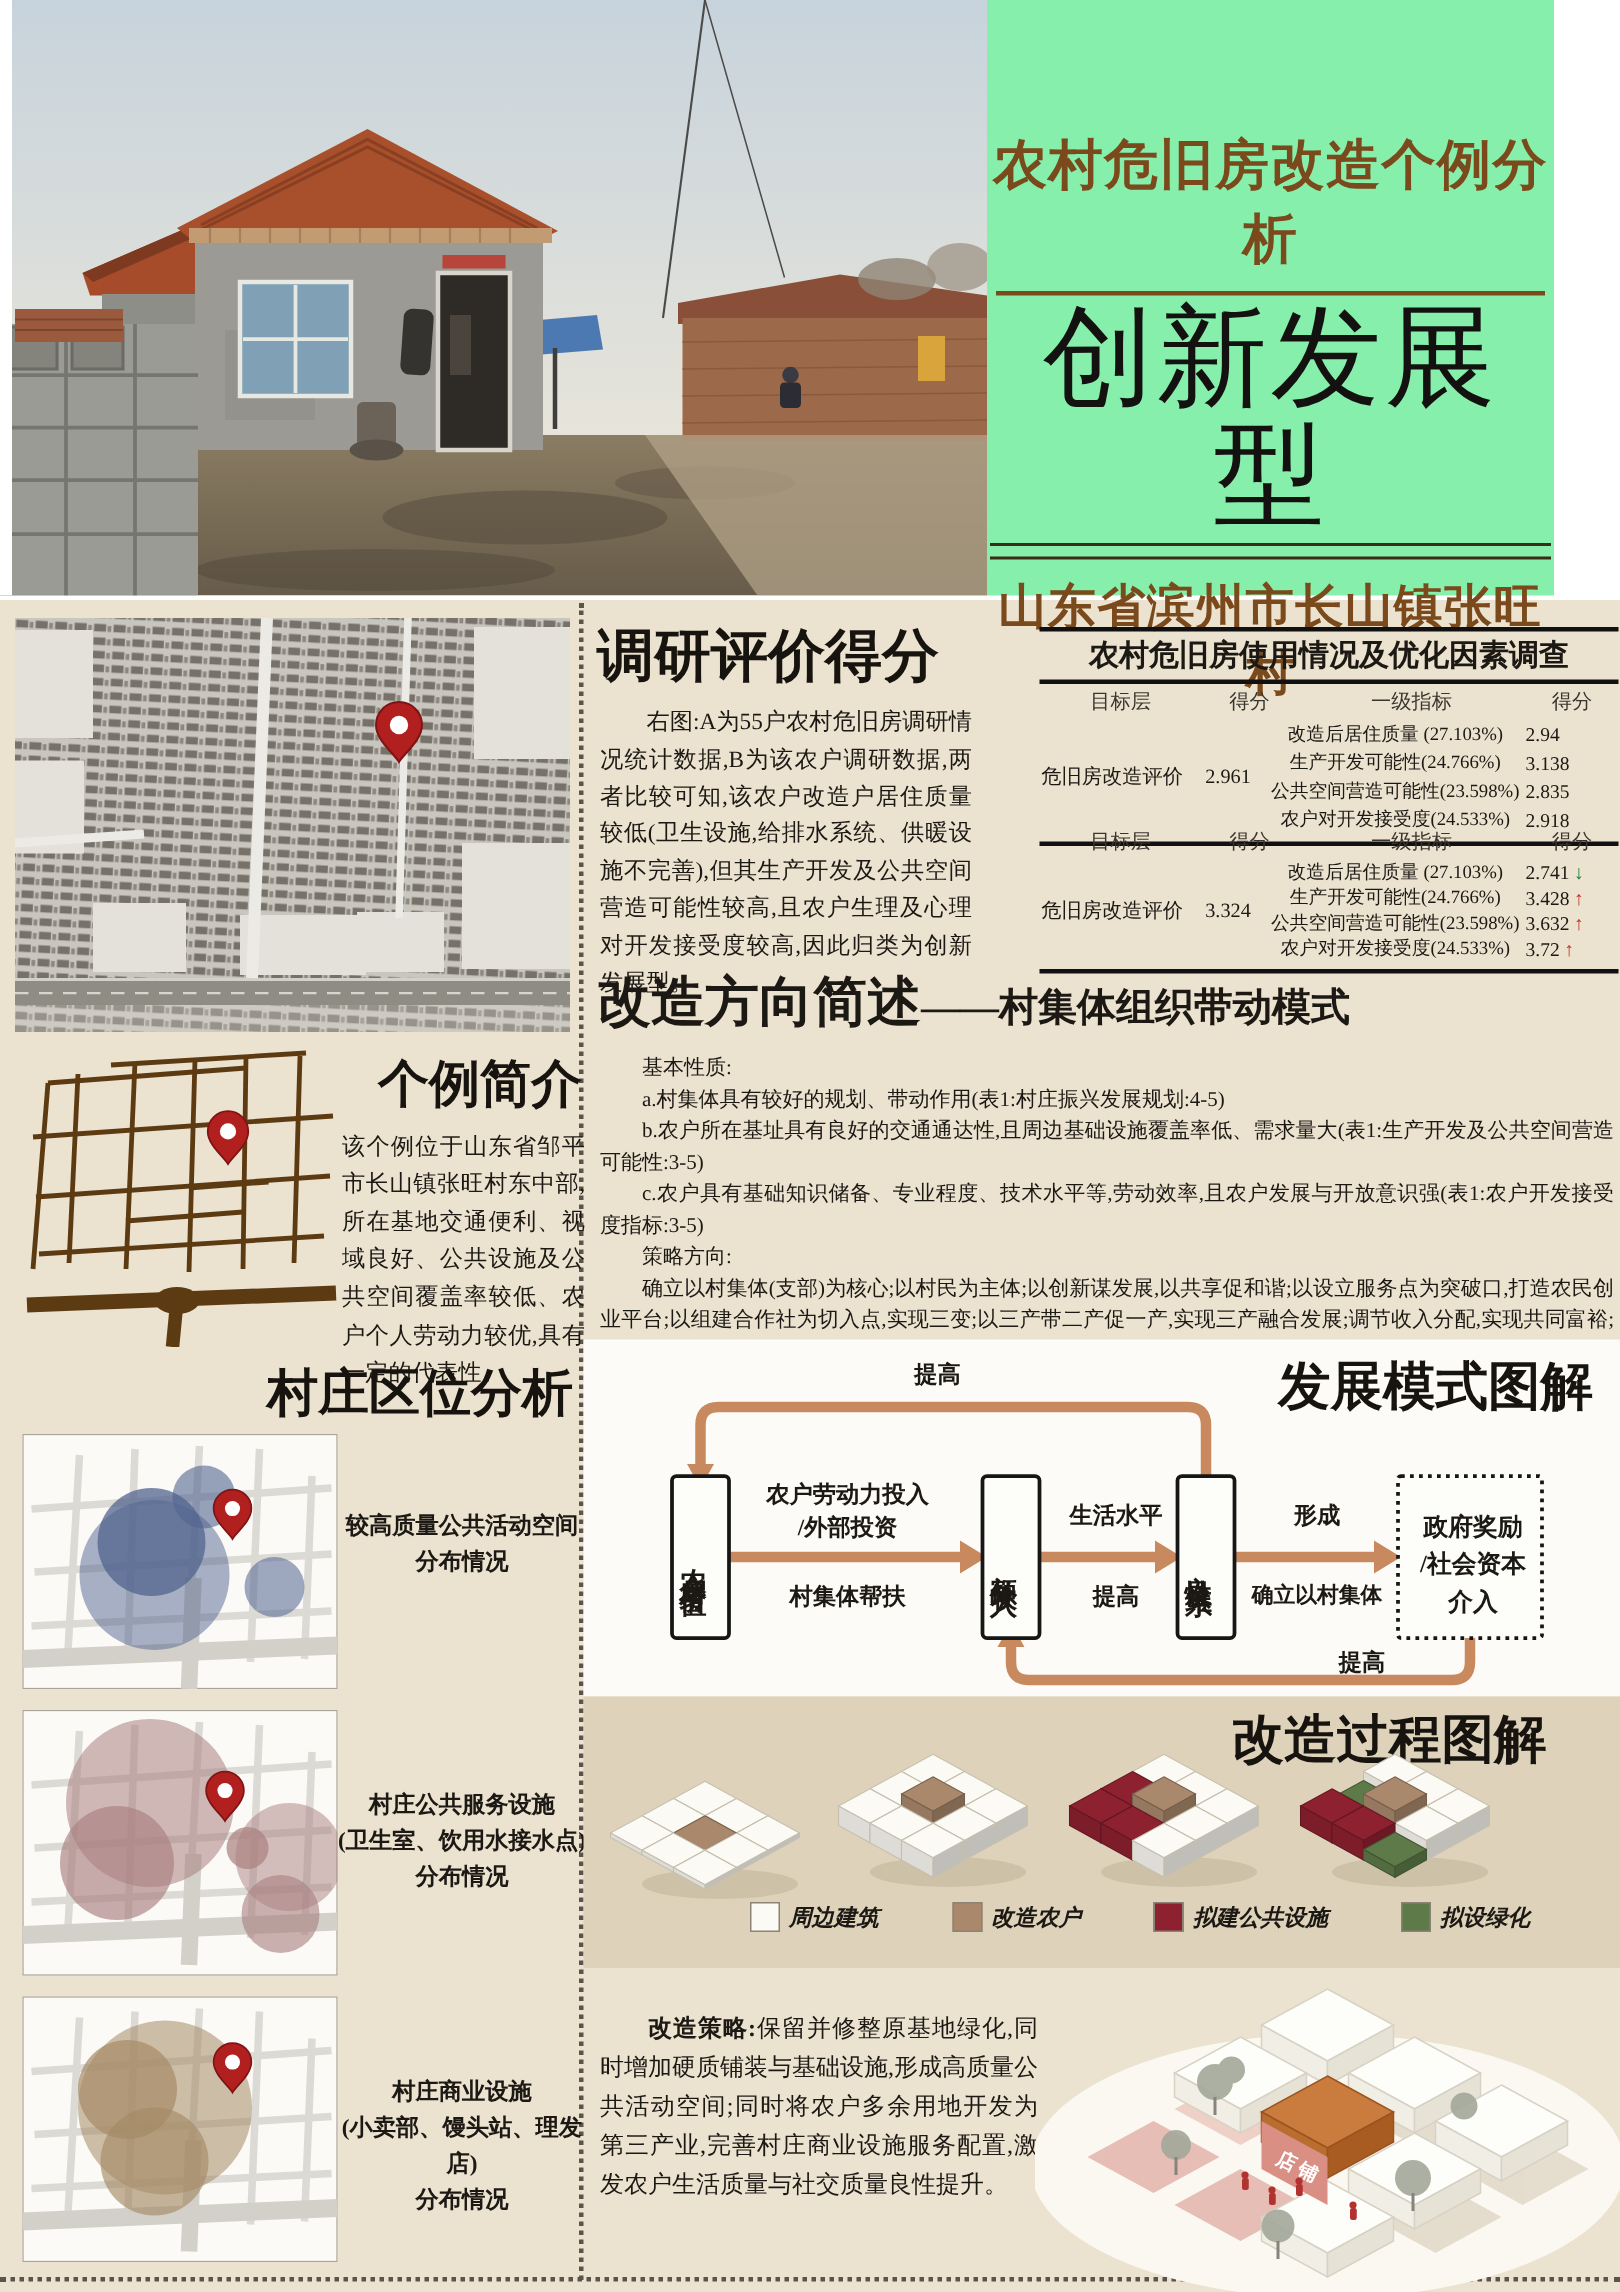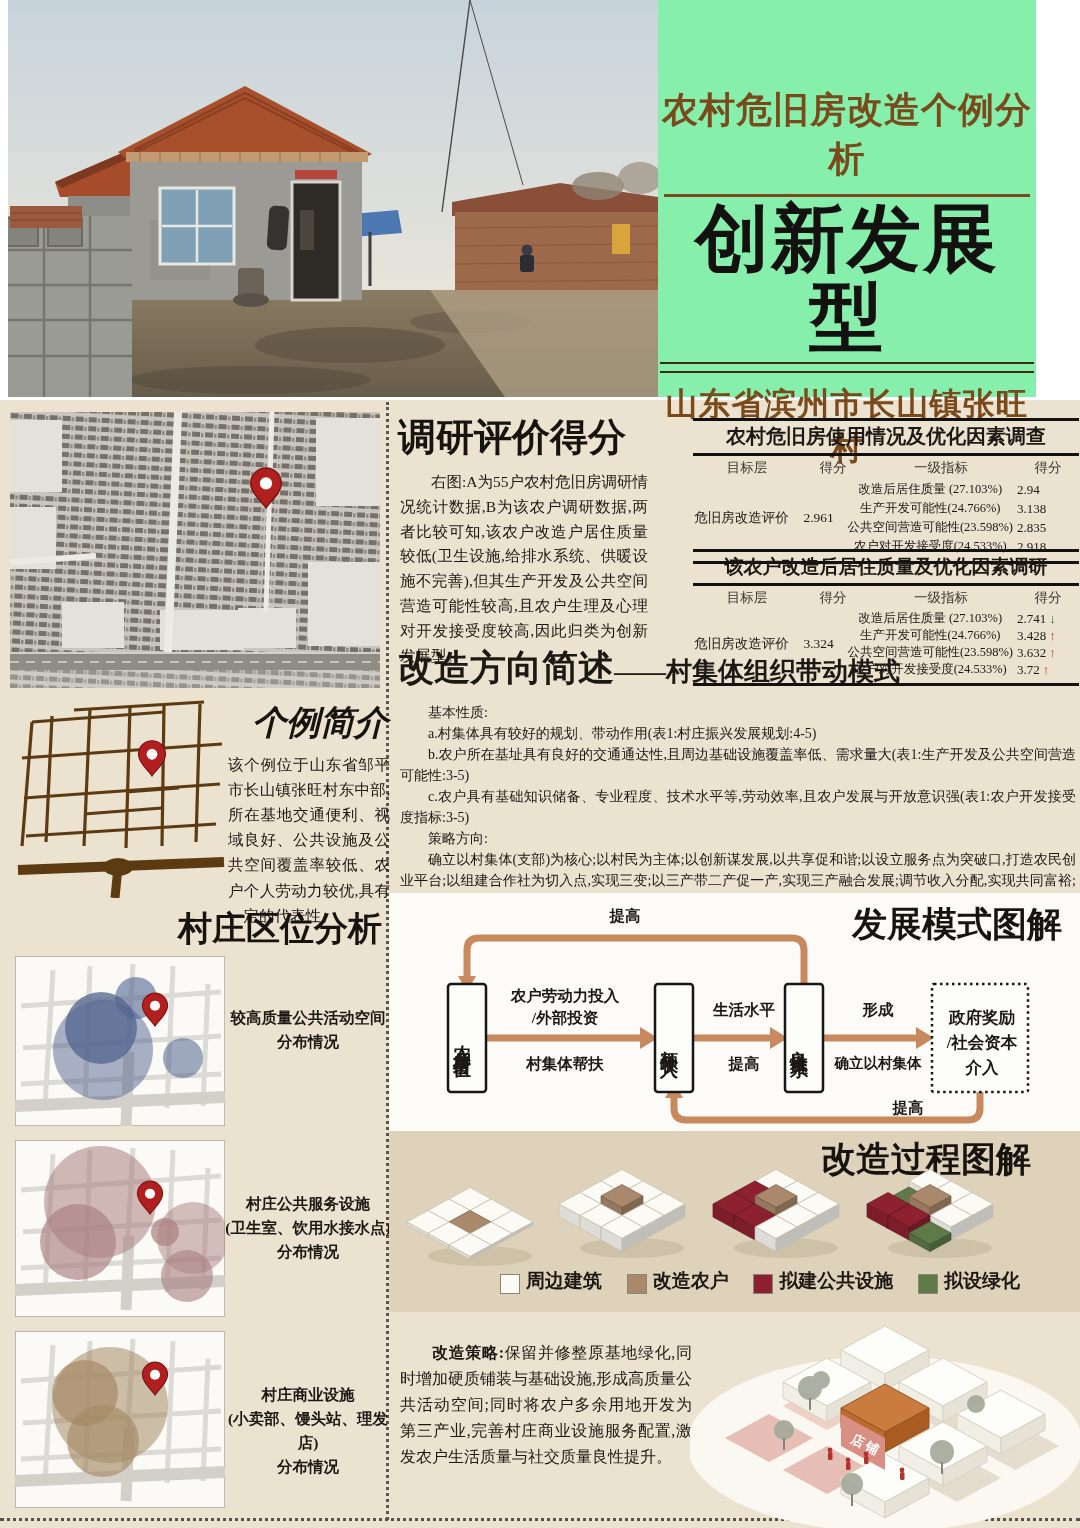--- a/index.html
+++ b/index.html
@@ -4,30 +4,30 @@
 <style>
   html,body{margin:0;padding:0;background:#888;}
   #page{position:relative;width:1080px;height:1528px;background:#ebe2cf;overflow:hidden;
         font-family:"Liberation Serif",serif;color:#1c1814;}
   .abs{position:absolute;}
   
   #top-bg{left:0;top:0;width:1080px;height:400px;background:#ffffff;}
   #title-block{left:658px;top:0;width:378px;height:397px;background:#86efac;text-align:center;}
   .kicker{margin-top:86px;font-size:36px;font-weight:900;color:#7a4a1c;letter-spacing:1px;}
   .rule1{height:3px;background:#7a4a1c;margin:10px 6px 4px 6px;}
-  .big-title{font-size:74px;font-weight:700;color:#141210;letter-spacing:2px;line-height:1.05;}
+  .big-title{font-size:74px;font-weight:400;color:#141210;letter-spacing:2px;line-height:1.05;}
   .rule2{height:7px;border-top:2px solid #3c2b15;border-bottom:2px solid #3c2b15;margin:6px 2px 10px 2px;}
   .subtitle{font-size:32px;font-weight:900;color:#7a4a1c;letter-spacing:1px;}
   
   #divider-v{left:386px;top:402px;height:1118px;width:0;border-left:3px dotted #5a544c;}
   #divider-b{left:0;top:1518px;width:1080px;height:0;border-top:3px dotted #5a544c;}
   
   .h-black{font-weight:900;color:#17130f;}
   
-  #case-heading{left:232px;top:700px;width:156px;font-size:34px;text-align:right;font-style:italic;}
+  #case-heading{left:232px;top:700px;width:156px;font-size:34px;text-align:right;}
   #case-body{left:228px;top:752px;width:162px;font-size:15.5px;line-height:1.62;text-align:justify;}
   #loc-heading{left:178px;top:906px;width:210px;font-size:34px;}
   .map-cap{width:168px;font-size:15.5px;font-weight:700;text-align:center;white-space:pre-line;line-height:1.55;}
   
   #survey-heading{left:398px;top:412px;font-size:38px;}
   #survey-body{left:400px;top:470px;width:248px;font-size:15.5px;line-height:1.6;text-align:justify;text-indent:2em;}
   
   .stable{width:386px;background:transparent;}
   .t-title{font-size:20px;font-weight:900;text-align:center;border-top:3px solid #111;border-bottom:3px solid #111;padding:2px 0 3px;}
   .t-head{display:flex;font-size:13.5px;color:#3a352e;padding:3px 0 2px;}
@@ -54,21 +54,21 @@
   #dir-body p{margin:0;text-indent:2em;text-align:justify;}
   
   #dev-band{left:389px;top:893px;width:691px;height:238px;background:#fcfbf7;}
   #dev-heading{left:790px;top:901px;width:272px;text-align:right;font-size:35px;}
   .vlabel{writing-mode:vertical-lr;text-orientation:upright;font-size:18px;font-weight:700;letter-spacing:3px;text-align:center;}
   .flabel{font-size:15.5px;font-weight:700;text-align:center;}
   
   #proc-band{left:389px;top:1131px;width:691px;height:181px;background:#ded3ba;}
   #proc-heading{left:790px;top:1136px;width:272px;text-align:center;font-size:35px;}
   #legend{left:500px;top:1268px;width:520px;display:flex;justify-content:space-between;}
-  .leg-item{display:flex;align-items:flex-end;gap:6px;font-size:19px;font-weight:700;}
+  .leg-item{display:flex;align-items:flex-end;gap:6px;font-size:15px;font-weight:700;font-style:italic;}
   .leg-sw{width:20px;height:20px;border:1px solid #8a8376;box-sizing:border-box;}
   
   #strategy{left:400px;top:1340px;width:292px;font-size:16px;line-height:1.62;text-align:justify;}
   #strategy p{margin:0;text-indent:2em;}
   #strategy b{font-weight:900;}
   svg{display:block;}
 </style>
 </head>
 <body>
 
@@ -282,21 +282,20 @@
           </div>
         <div class="t-row">
             <span class="t-ind">农户对开发接受度(24.533%)</span>
             <span class="t-score"><span>2.918</span><span class="trend"></span></span>
           </div>
       </div>
     </div>
   </div>
 
   <div class="abs stable tb" style="left:693px;top:549px">
-    <div class="t-title" style="font-size:19px">该农户改造后居住质量及优化因素调研</div>
     <div class="t-head">
       <span class="c1">目标层</span>
       <span class="c2">得分</span>
       <span class="c3">一级指标</span>
       <span class="c4">得分</span>
     </div>
     <div class="t-body">
       <div class="t-left">危旧房改造评价</div>
       <div class="t-tscore">3.324</div>
       <div class="t-rows">

